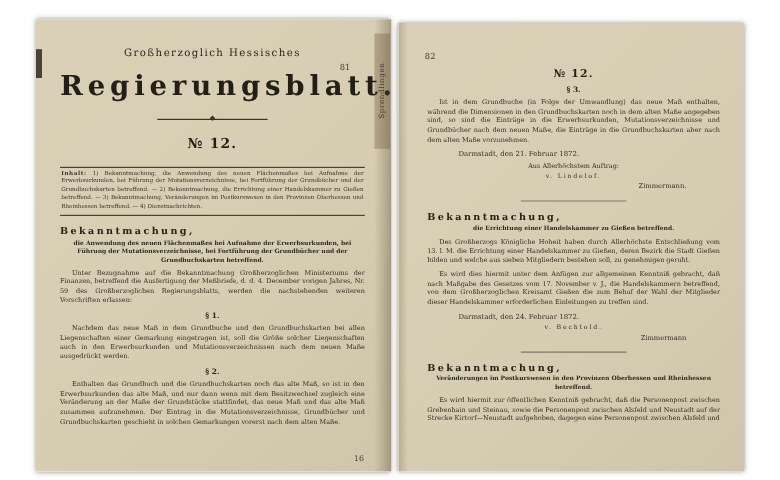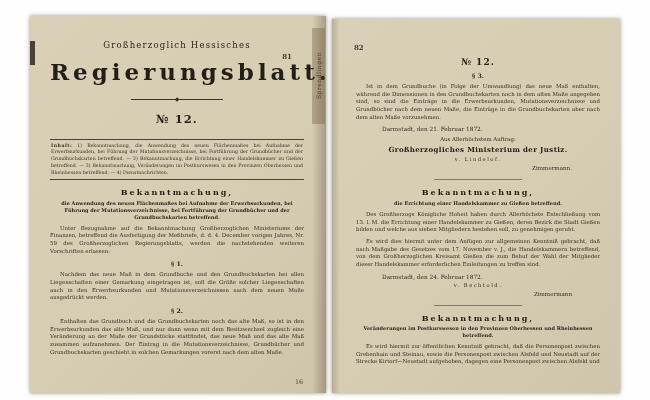--- a/index.html
+++ b/index.html
@@ -37,21 +37,21 @@
     background:rgba(128,106,72,.40);
     display:flex;align-items:center;justify-content:center;
   }
   .stamp span{
     writing-mode:vertical-rl;transform:rotate(180deg);
     font-size:6px;letter-spacing:.5px;color:#40372a;
     filter:blur(.4px);white-space:nowrap;
   }
   .inner-l{position:relative;padding:24px 22px 8px 20px;height:100%;box-sizing:border-box;}
   .inner-r{position:relative;padding:20px 20px 6px 24px;height:100%;box-sizing:border-box;}
-  .pageno{position:absolute;font-size:7px;color:#4a4234;font-weight:bold;}
+  .pageno{position:absolute;font-size:7px;color:#4a4234;}
   .pageno-l{right:34px;top:36px;}
   .pageno-r{left:22px;top:24px;}
   .pub-line{
     text-align:center;font-weight:normal;font-size:8.5px;letter-spacing:1.2px;
     color:#2c261c;
   }
   .main-title{
     text-align:center;font-weight:bold;font-size:23px;letter-spacing:4px;
     margin-top:8px;color:#241f16;
   }
@@ -71,21 +71,21 @@
     text-align:center;font-size:8.5px;margin-top:11px;letter-spacing:.8px;
     font-weight:bold;color:#2e281e;
   }
   .inhalt{
     margin-top:13px;border-top:1px solid #4a4234;border-bottom:1px solid #4a4234;
     padding:2.5px 1px;font-size:4.7px;line-height:1.45;text-align:justify;
     color:#3a3226;
   }
   .inhalt b{letter-spacing:.5px;}
   .sec-head{
-    text-align:center;font-weight:bold;font-size:8px;letter-spacing:2px;
+    font-weight:bold;font-size:8px;letter-spacing:2px;
     margin-top:7px;color:#241f16;
   }
   .sec-sub{
     text-align:center;font-weight:bold;font-size:5px;line-height:1.4;
     margin-top:2.5px;color:#2e281e;
   }
   .para{
     font-size:5.4px;line-height:1.42;text-align:justify;text-indent:10px;
     margin-top:4px;color:#332c22;
   }
@@ -137,21 +137,20 @@
   </div>
 
   <div class="page page-right">
     <div class="inner-r">
       <div class="pageno pageno-r">82</div>
       <div class="issue-no-small">№ 12.</div>
       <div class="s-head">§ 3.</div>
       <div class="para">Ist in dem Grundbuche (in Folge der Umwandlung) das neue Maß enthalten, während die Dimensionen in den Grundbuchskarten noch in dem alten Maße angegeben sind, so sind die Einträge in die Erwerbsurkunden, Mutationsverzeichnisse und Grundbücher nach dem neuen Maße, die Einträge in die Grundbuchskarten aber nach dem alten Maße vorzunehmen.</div>
       <div class="date-left">Darmstadt, den 21. Februar 1872.</div>
       <div class="auth-c">Aus Allerhöchstem Auftrag:</div>
-      <div class="auth-min">Großherzogliches Ministerium der Justiz.</div>
       <div class="auth-sig">v. Lindelof.</div>
       <div class="countersign">Zimmermann.</div>
       <div class="short-rule"></div>
       <div class="sec-head">Bekanntmachung,</div>
       <div class="sec-sub">die Errichtung einer Handelskammer zu Gießen betreffend.</div>
       <div class="para">Des Großherzogs Königliche Hoheit haben durch Allerhöchste Entschließung vom 13. l. M. die Errichtung einer Handelskammer zu Gießen, deren Bezirk die Stadt Gießen bilden und welche aus sieben Mitgliedern bestehen soll, zu genehmigen geruht.</div>
       <div class="para">Es wird dies hiermit unter dem Anfügen zur allgemeinen Kenntniß gebracht, daß nach Maßgabe des Gesetzes vom 17. November v. J., die Handelskammern betreffend, von dem Großherzoglichen Kreisamt Gießen die zum Behuf der Wahl der Mitglieder dieser Handelskammer erforderlichen Einleitungen zu treffen sind.</div>
       <div class="date-left">Darmstadt, den 24. Februar 1872.</div>
       <div class="auth-sig">v. Bechtold.</div>
       <div class="countersign">Zimmermann</div>

